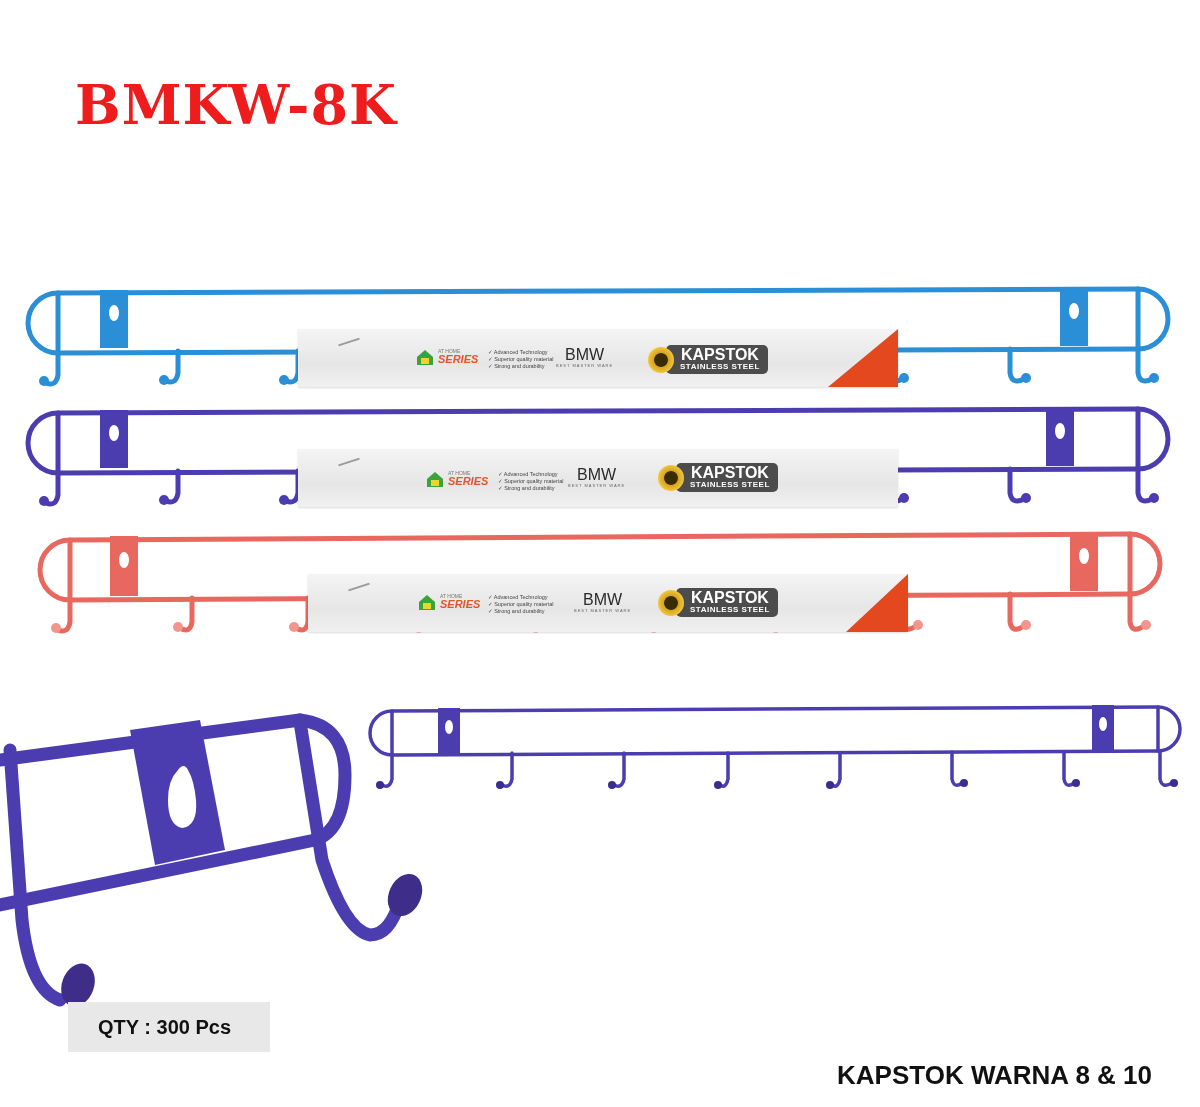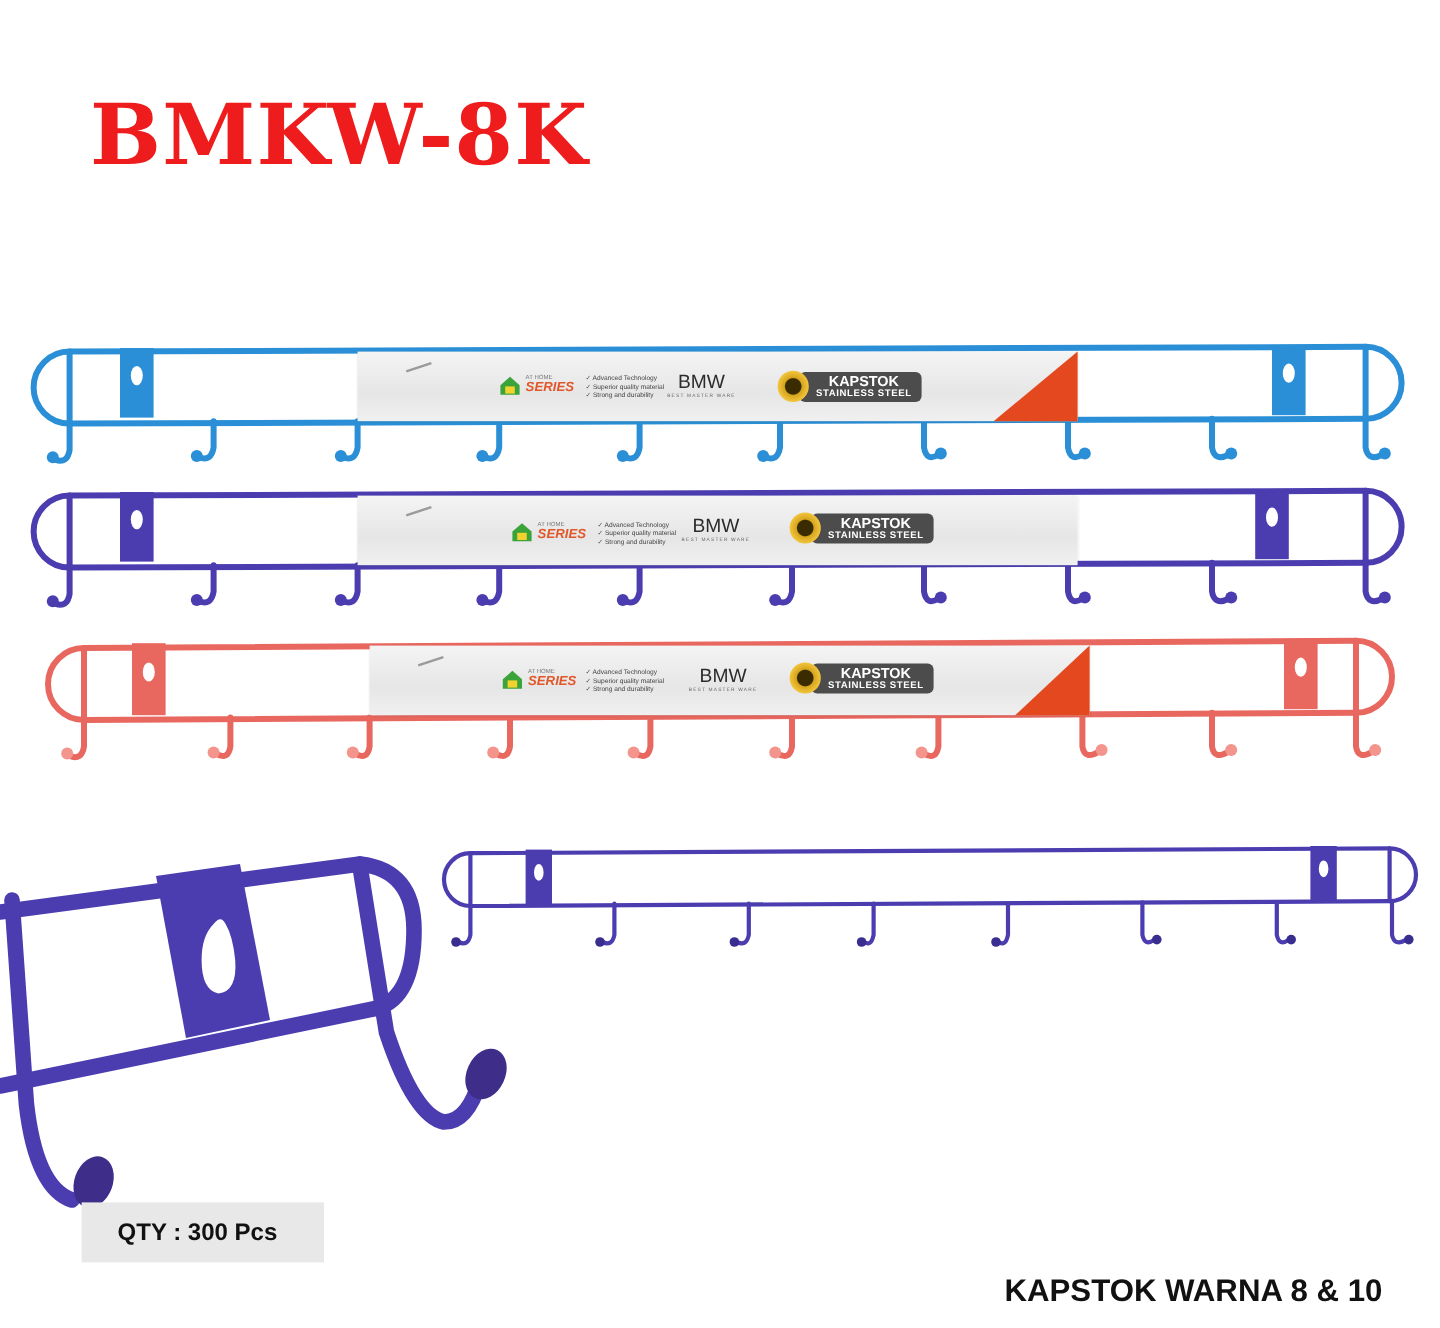--- a/index.html
+++ b/index.html
@@ -8,36 +8,37 @@
       background: #ffffff;
       position: relative;
       overflow: hidden;
       font-family: "Liberation Sans", sans-serif;
     }
     .title {
       position: absolute;
       left: 75px; top: 78px;
       font-family: "DejaVu Serif", "Liberation Serif", serif;
       font-weight: bold;
-      font-size: 70px;
+      font-size: 54px;
       letter-spacing: 1px;
       line-height: 1;
       color: #ee1c1c;
       text-align: right;
     }
     .rack {
       position: absolute;
     }
     .rack svg { display: block; overflow: visible; }
     .label-strip {
       position: absolute;
       background: linear-gradient(180deg, #f4f4f4 0%, #e6e6e6 60%, #f0f0f0 100%);
       display: flex;
       align-items: center;
       box-shadow: 0 1px 2px rgba(0,0,0,0.15);
+      margin-top: 36px;
     }
     .label-strip .gloss {
       position: absolute; left: 40px; top: 12px;
       width: 22px; height: 2px; background: #9a9a9a;
       transform: rotate(-18deg);
     }
     .series {
       position: absolute;
       display: flex; align-items: center; gap: 4px;
     }
@@ -75,21 +76,21 @@
       background: radial-gradient(circle, #3a2c00 35%, #d6a41d 40%, #f2c53d 70%, #b28012 100%);
       z-index: 2;
     }
     .kapstok-badge .box {
       background: #4c4c4c; color: #fff;
       border-radius: 5px;
       margin-left: -8px;
       padding: 2px 8px 3px 14px;
       display: flex; flex-direction: column; align-items: center;
     }
-    .kapstok-badge .k1 { font-size: 12px; font-weight: bold; line-height: 1; }
+    .kapstok-badge .k1 { font-size: 16px; font-weight: bold; line-height: 1; }
     .kapstok-badge .k2 { font-size: 8px; font-weight: bold; line-height: 1; letter-spacing: 0.5px; }
     .red-flap {
       position: absolute;
     }
     .qty-box {
       position: absolute;
       left: 68px; top: 1002px;
       width: 202px; height: 50px;
       background: #e8e8e8;
       display: flex; align-items: center;

